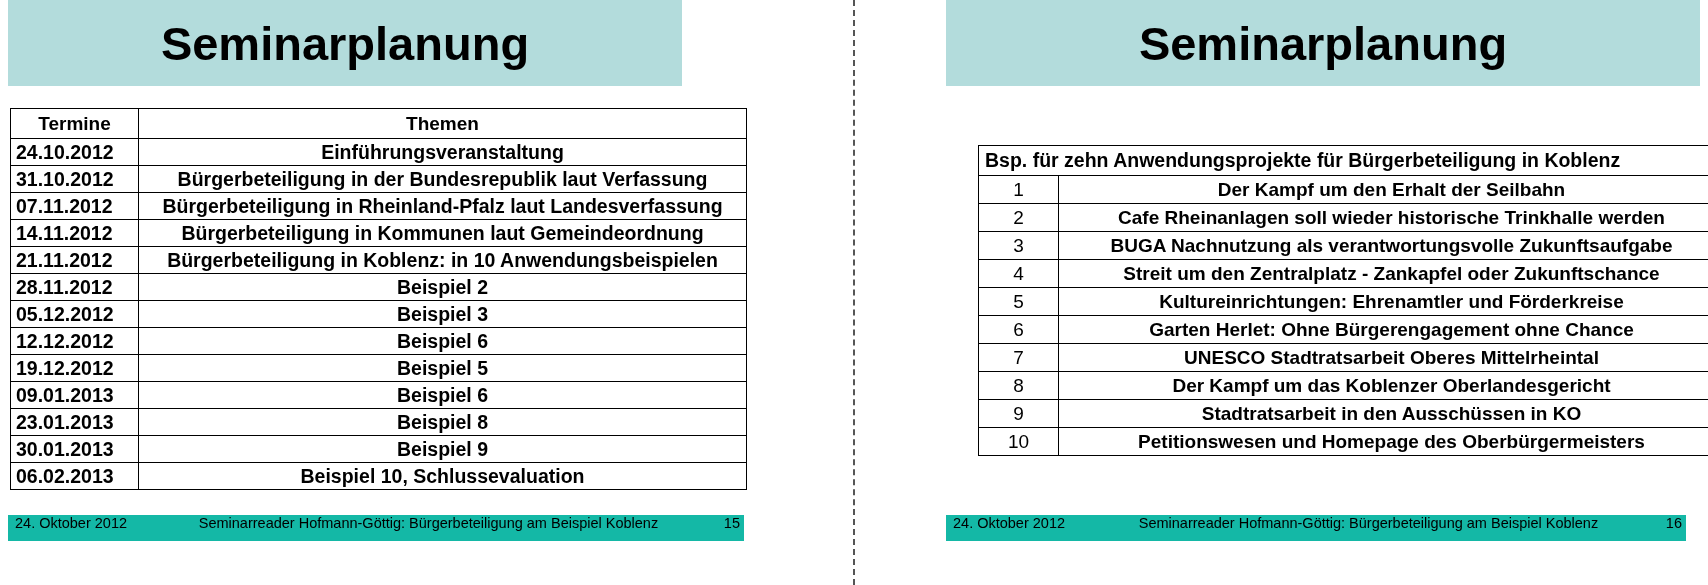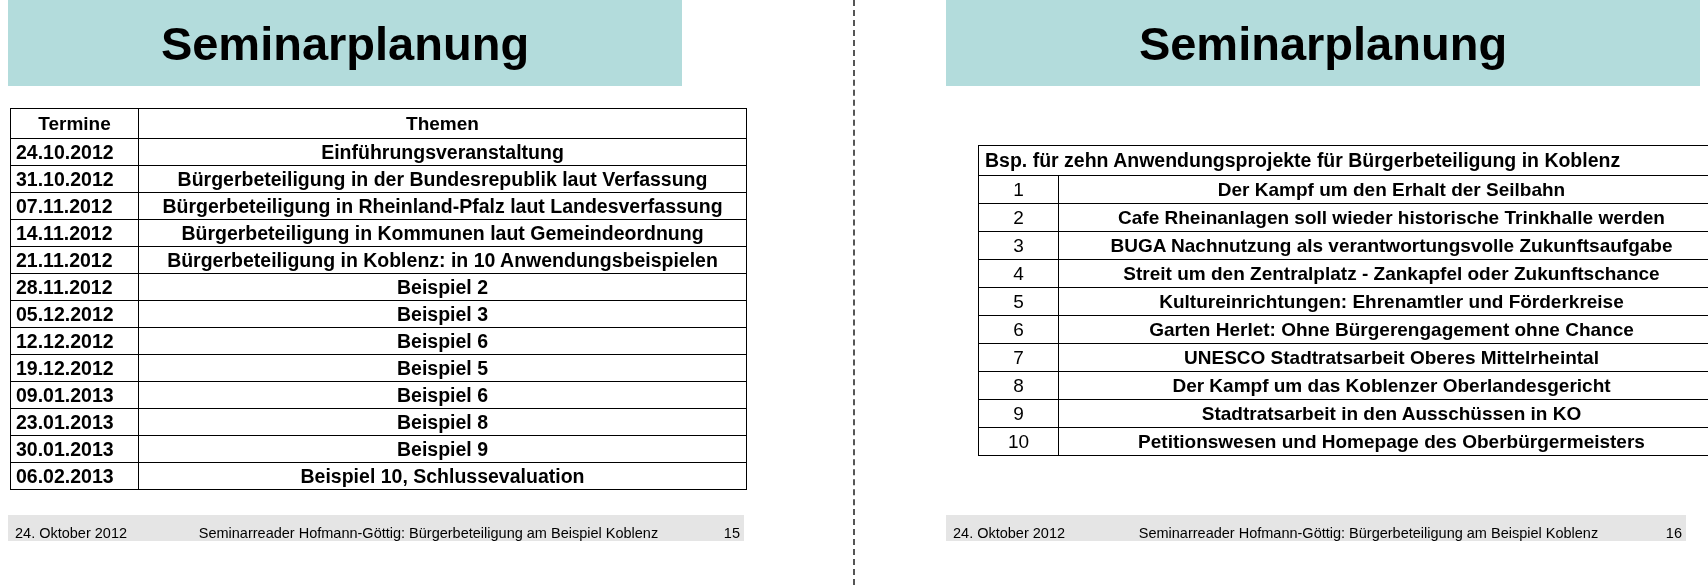--- a/index.html
+++ b/index.html
@@ -139,23 +139,23 @@
   .right-table td.item {
     text-align: center;
     height: 25px;
   }
 
   
   .footer {
     position: absolute;
     bottom: 44px;
     height: 26px;
-    background: #e5e5e5;
+    background: #14b8a6;
     display: flex;
-    align-items: flex-end;
+    align-items: flex-start;
     font-size: 14.5px;
     color: #000;
     font-weight: normal;
   }
   .slide-left .footer {
     left: 8px;
     width: 736px;
   }
   .slide-right .footer {
     left: 0px;

